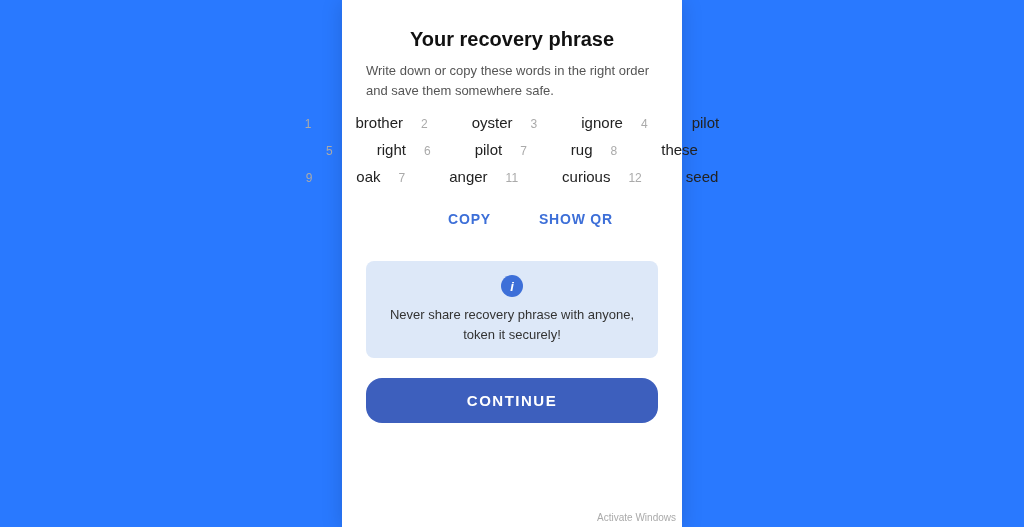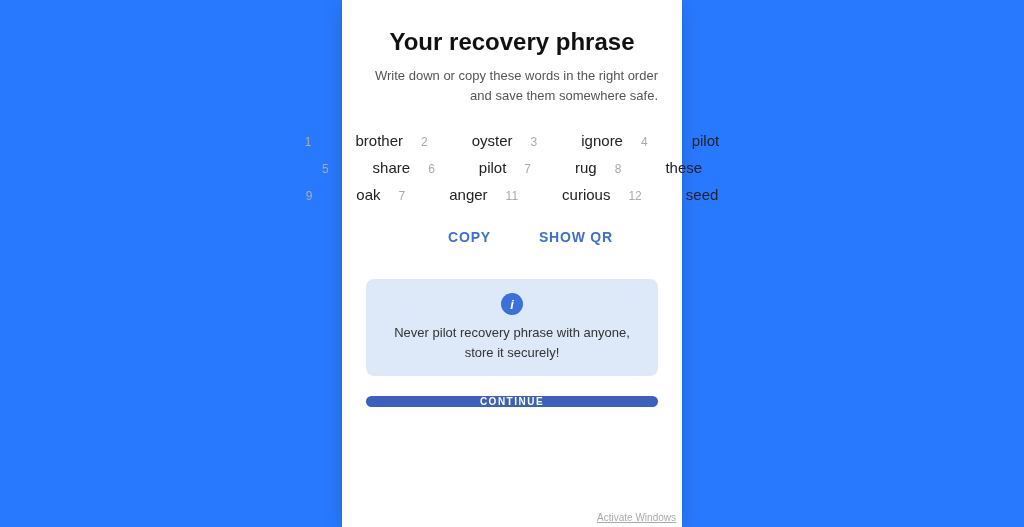--- a/index.html
+++ b/index.html
@@ -29,33 +29,33 @@
       background: #ffffff;
       display: flex;
       flex-direction: column;
       align-items: center;
       padding: 28px 24px 20px 24px;
       position: relative;
       box-shadow: 0 2px 20px rgba(0,0,0,0.15);
     }
 
     .panel-title {
-      font-size: 24px;
+      font-size: 20px;
       font-weight: 700;
       color: #111;
       text-align: center;
       margin-bottom: 10px;
     }
 
     .panel-subtitle {
       font-size: 13px;
       color: #555;
-      text-align: right;
+      text-align: left;
       line-height: 1.5;
-      margin-bottom: 27px;
+      margin-bottom: 14px;
     }
 
     .words-container {
       width: 100%;
       display: flex;
       flex-direction: column;
       gap: 10px;
       margin-bottom: 22px;
     }
 
@@ -135,36 +135,35 @@
       color: #333;
       text-align: center;
       line-height: 1.5;
     }
 
     .continue-btn {
       width: 100%;
       background: #3d5fbd;
       color: white;
       border: none;
-      border-radius: 6px;
-      padding: 0;
-      font-size: 10px;
+      border-radius: 16px;
+      padding: 14px;
+      font-size: 15px;
       font-weight: 700;
       letter-spacing: 1.5px;
       cursor: pointer;
       text-transform: uppercase;
     }
 
     .watermark {
       position: absolute;
       bottom: 4px;
       right: 6px;
       font-size: 10px;
       color: #aaa;
-      text-decoration: underline;
     }
   </style>
 </head>
 <body>
 
 <div class="bg-left"></div>
 
 <div class="center-panel">
 
   <h1 class="panel-title">Your recovery phrase</h1>
@@ -187,21 +186,21 @@
       </div>
       <div class="word-item">
         <span class="word-num">4</span>
         <span class="word-text">pilot</span>
       </div>
     </div>
 
     <div class="words-row">
       <div class="word-item">
         <span class="word-num">5</span>
-        <span class="word-text">share</span>
+        <span class="word-text">right</span>
       </div>
       <div class="word-item">
         <span class="word-num">6</span>
         <span class="word-text">pilot</span>
       </div>
       <div class="word-item">
         <span class="word-num">7</span>
         <span class="word-text">rug</span>
       </div>
       <div class="word-item">
@@ -230,21 +229,21 @@
     </div>
   </div>
 
   <div class="actions-row">
     <button class="action-btn">COPY</button>
     <button class="action-btn">SHOW QR</button>
   </div>
 
   <div class="info-box">
     <div class="info-icon">i</div>
-    <p class="info-text">Never pilot recovery phrase with anyone, store it securely!</p>
+    <p class="info-text">Never share recovery phrase with anyone, token it securely!</p>
   </div>
 
   <button class="continue-btn">CONTINUE</button>
 
   <span class="watermark">Activate Windows</span>
 </div>
 
 <div class="bg-right"></div>
 
 </body></html>

